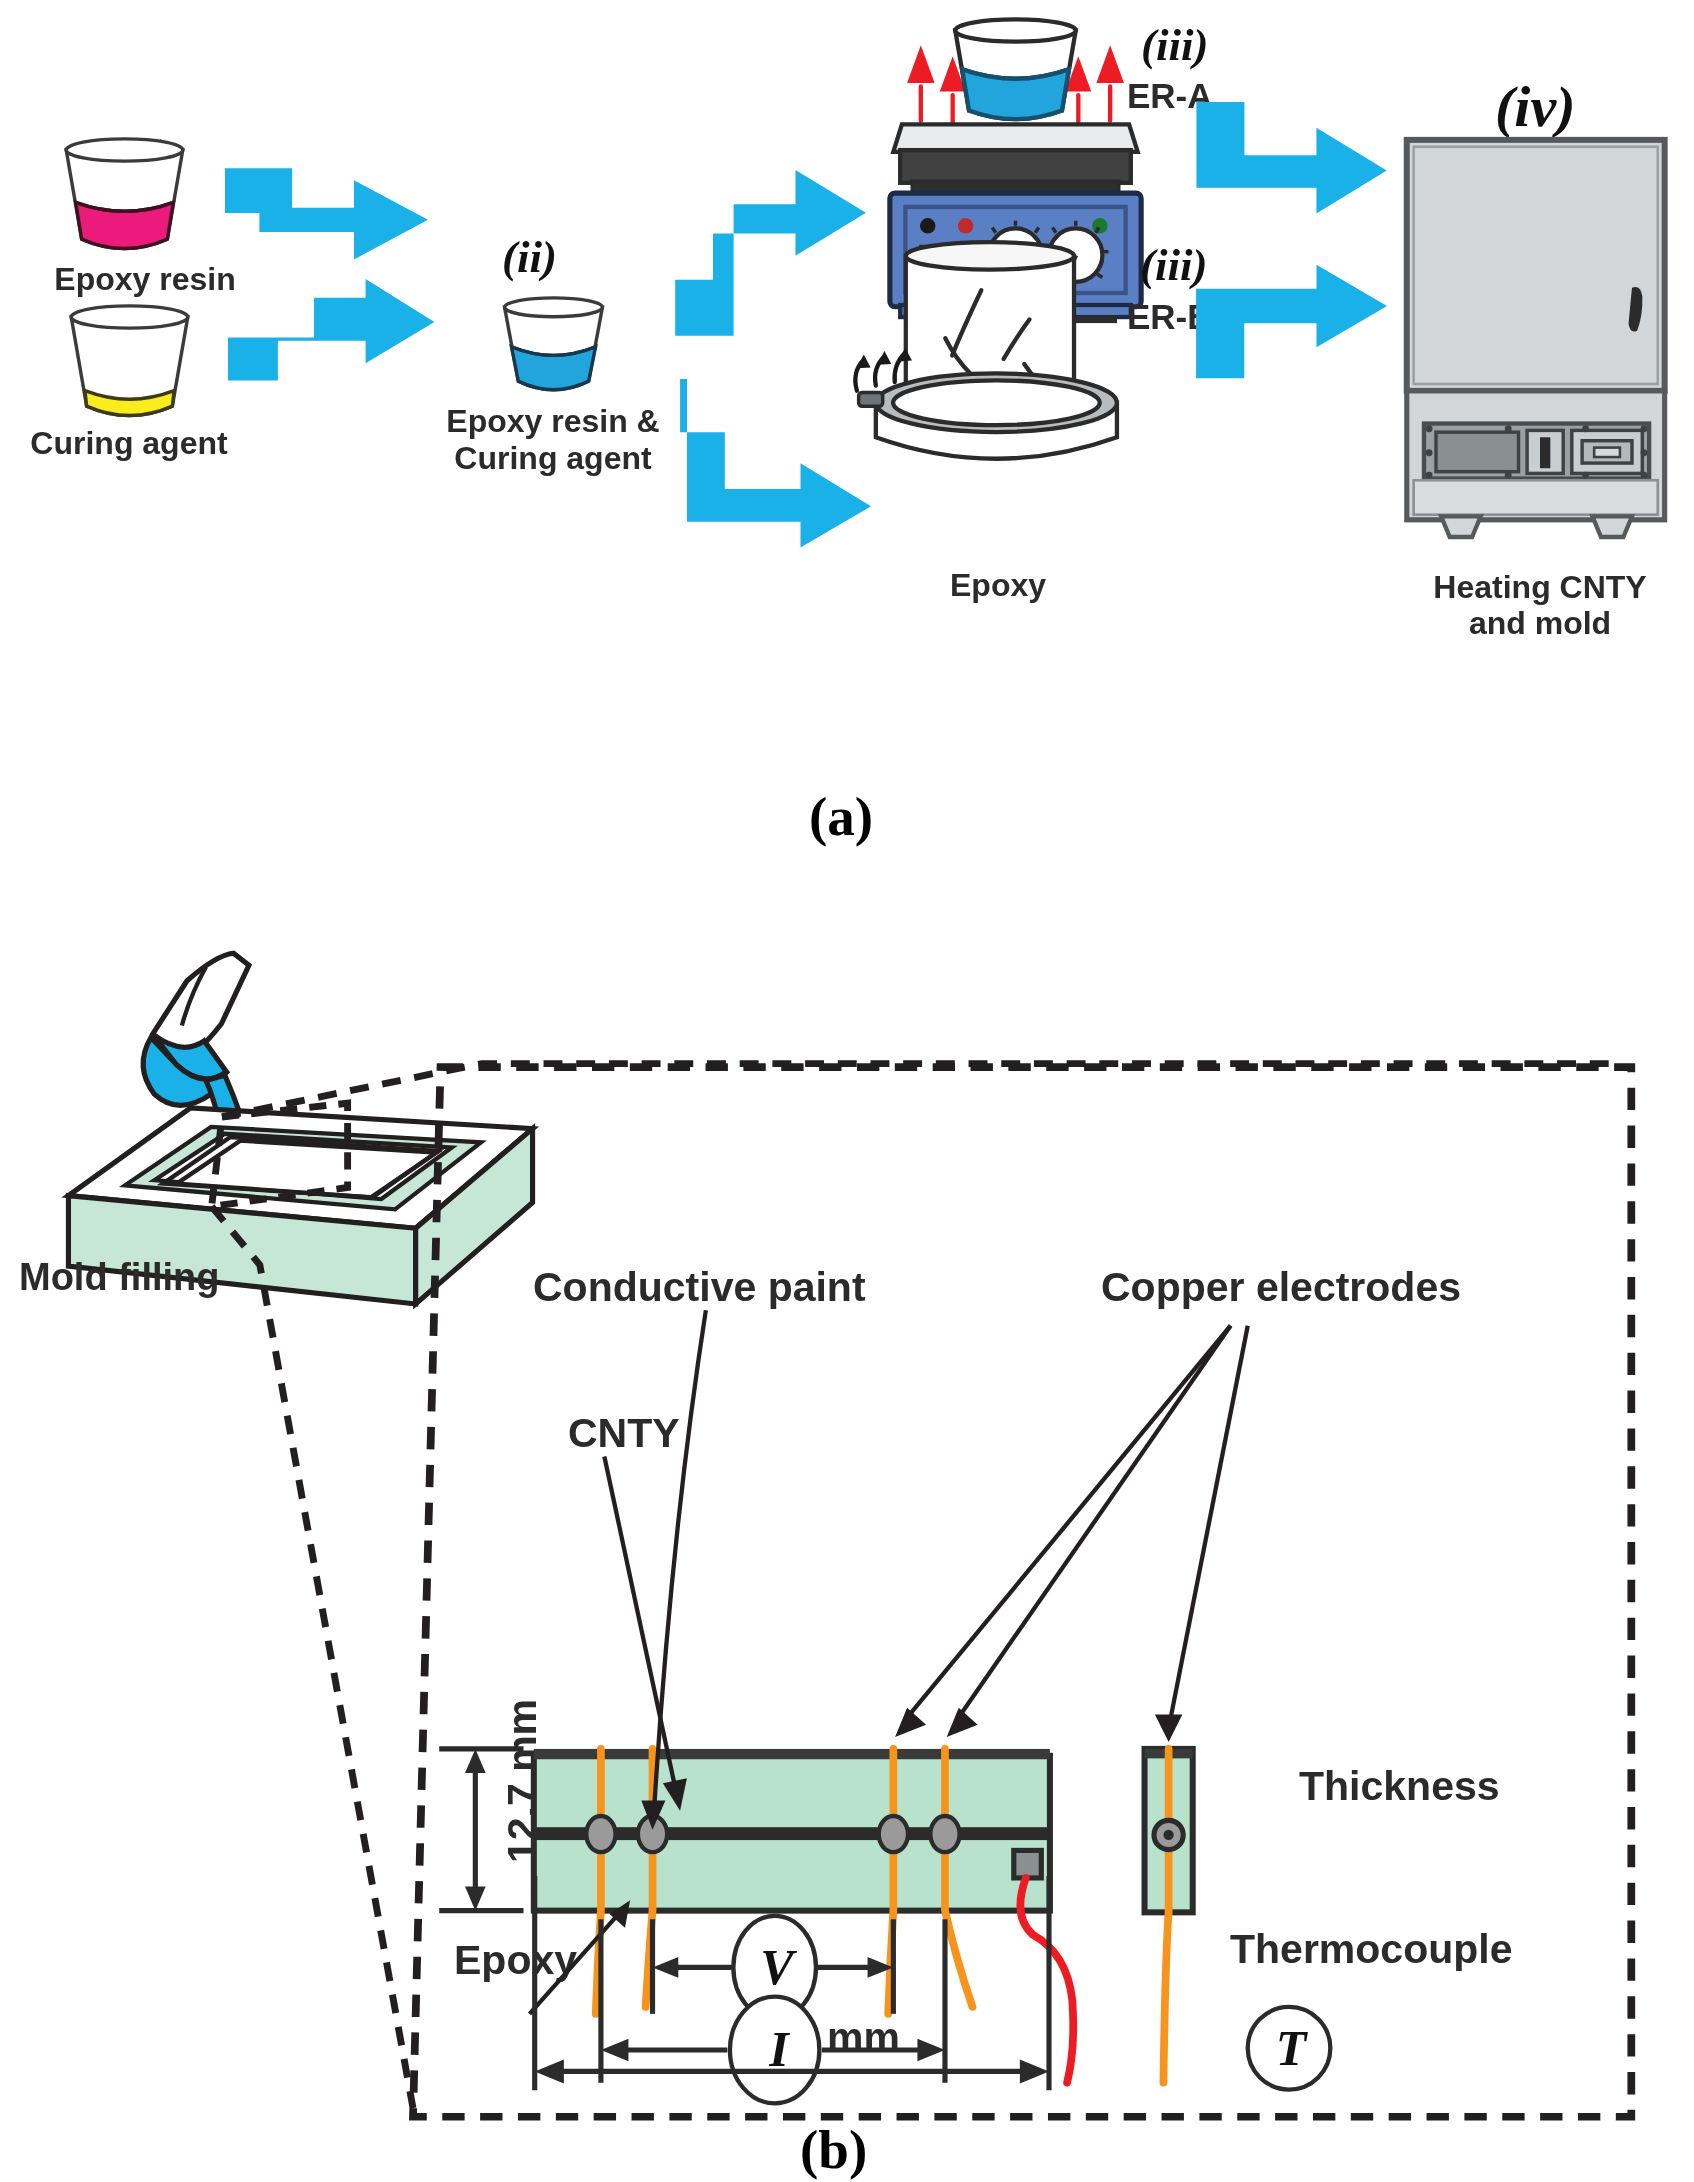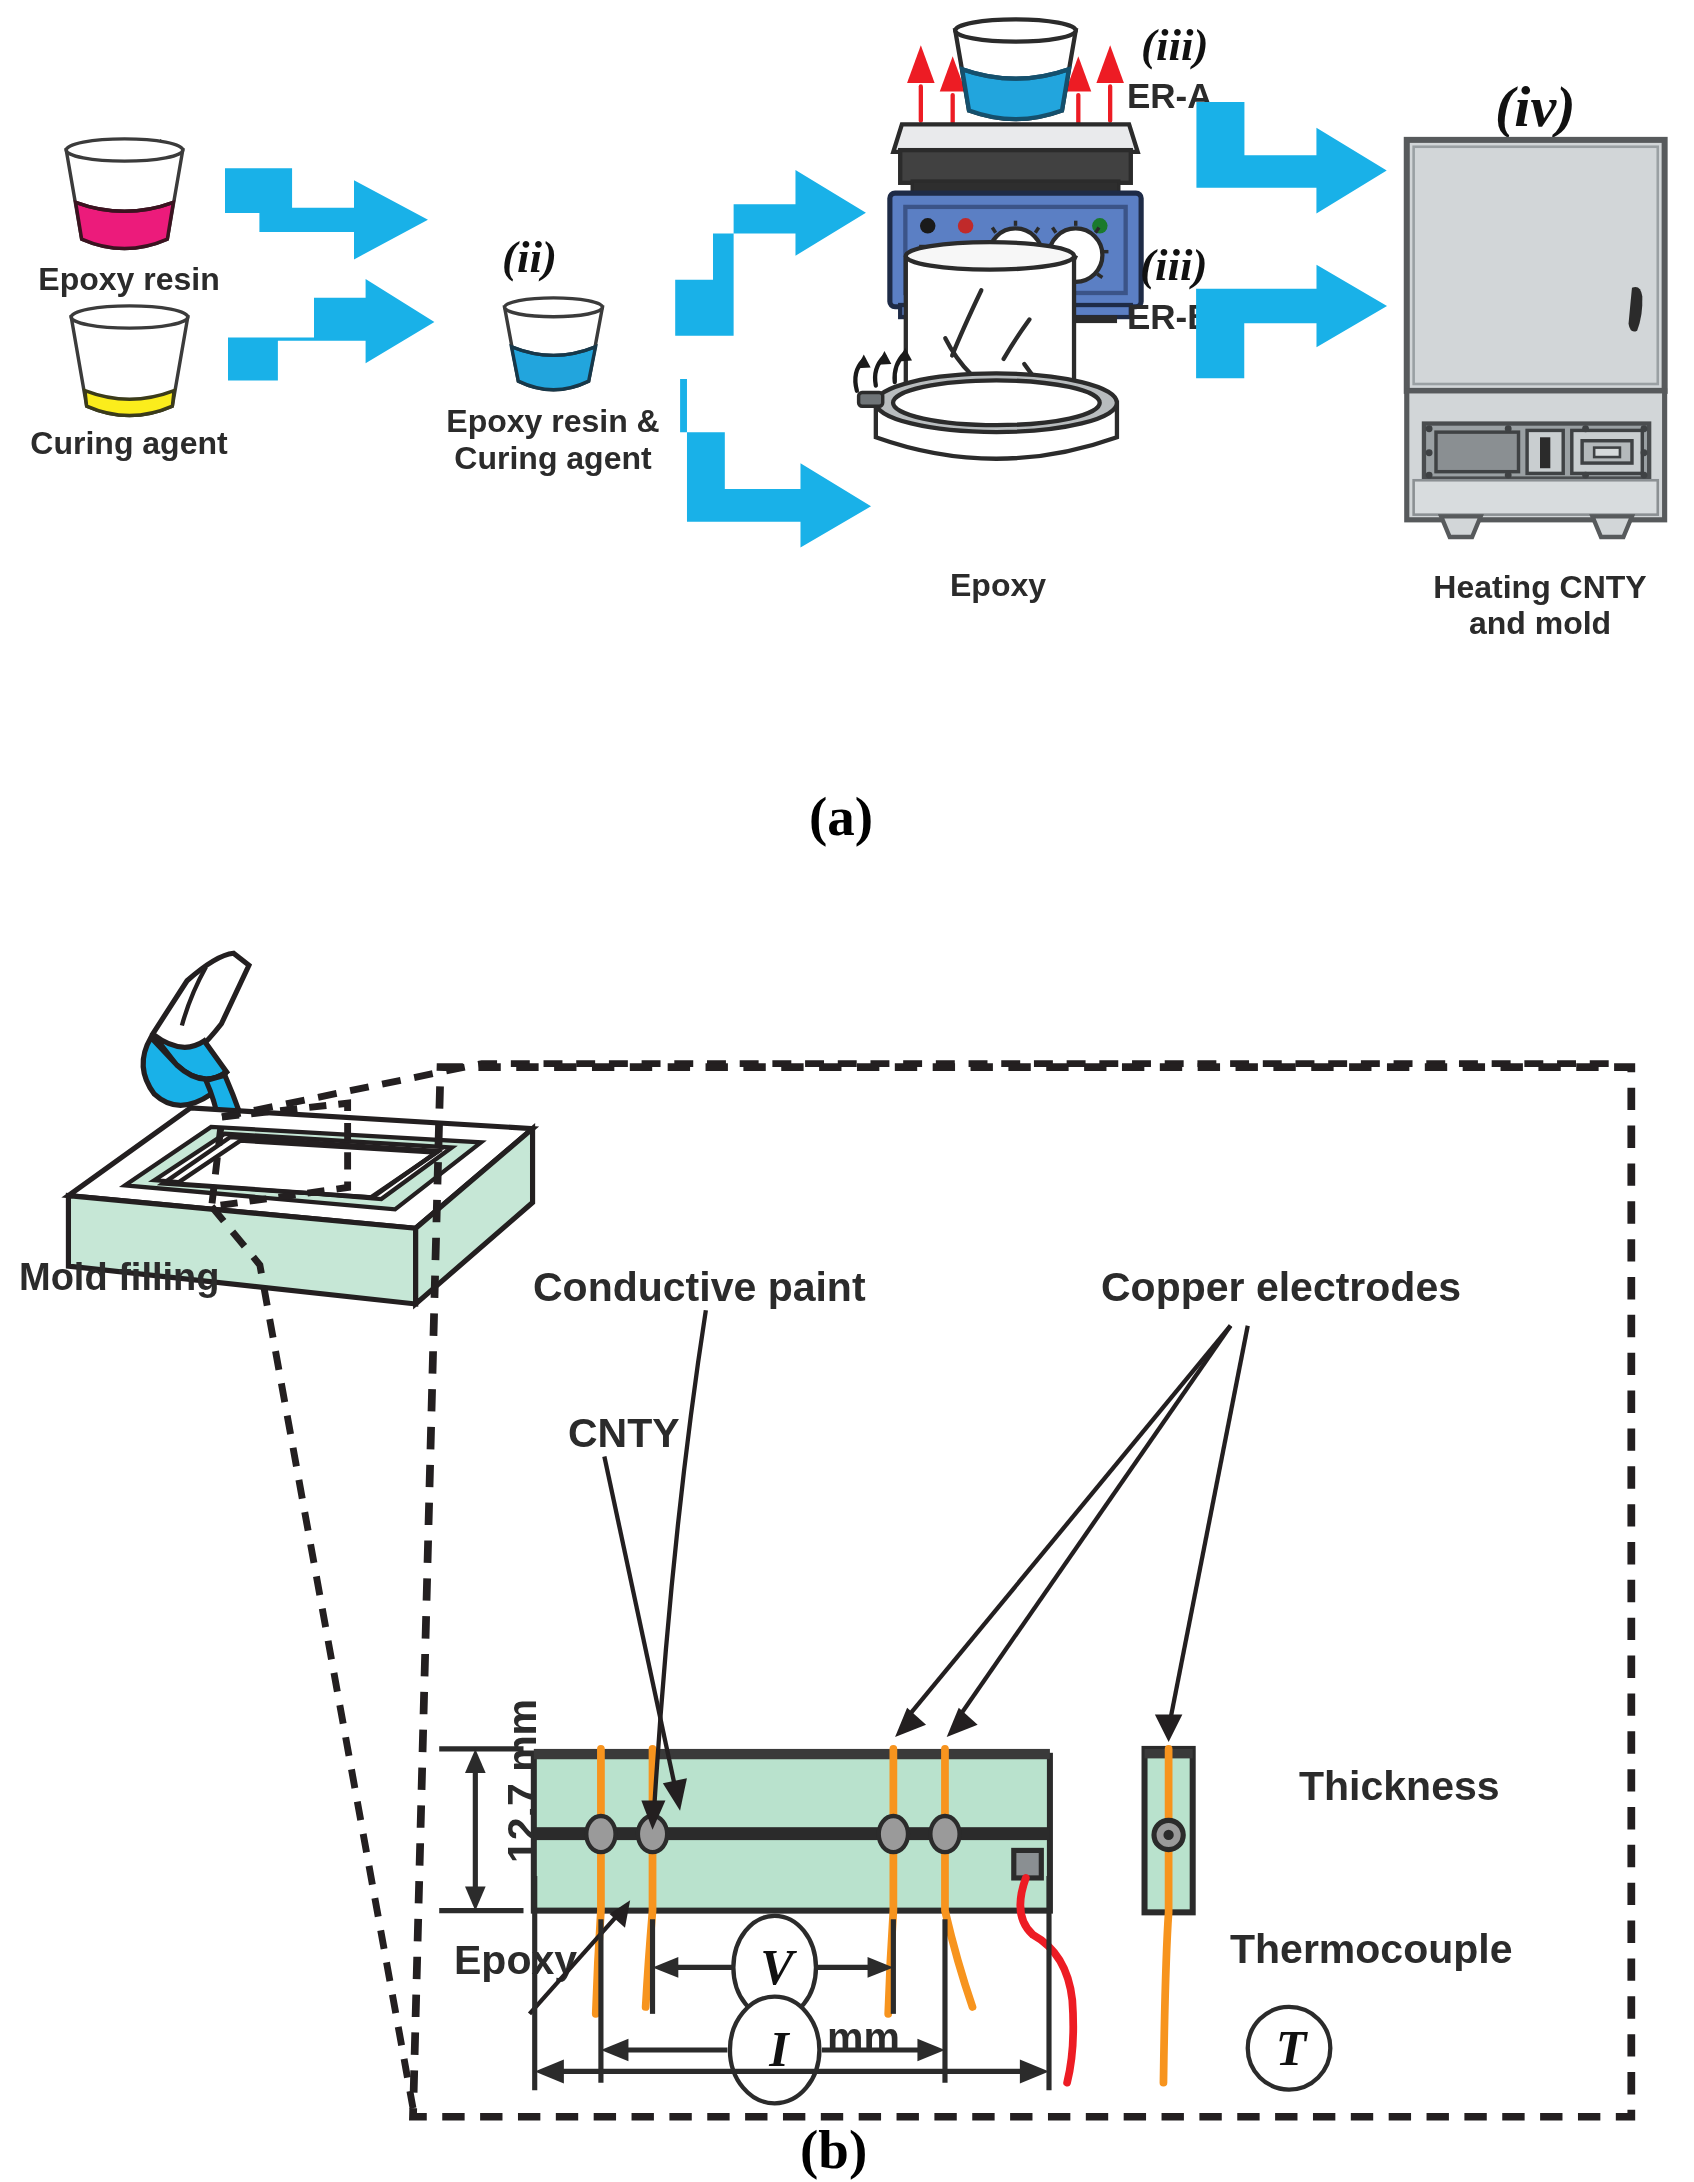--- a/index.html
+++ b/index.html
@@ -53,21 +53,21 @@
     <div class="abs roman" style="left:129px; top:129px; font-size:45px;">(i)</div>
 
     <div class="abs" style="left:47px; top:138px;">
       <svg width="155" height="120" viewBox="0 0 180 140">
         <path d="M22 14 L40 118 Q90 140 140 118 L158 14 Z" fill="#ffffff" stroke="#3b3b3b" stroke-width="4"></path>
         <path d="M33 75 L40 118 Q90 140 140 118 L147 75 Q90 96 33 75 Z" fill="#ec1b7b" stroke="#3b1320" stroke-width="4"></path>
         <ellipse cx="90" cy="14" rx="68" ry="13" fill="#ffffff" stroke="#3b3b3b" stroke-width="4"></ellipse>
         <path d="M33 75 Q90 96 147 75" fill="none" stroke="#3b1320" stroke-width="4"></path>
       </svg>
     </div>
-    <div class="abs lbl" style="left:0px; top:262px; width:258px; font-size:32px;">Epoxy resin</div>
+    <div class="abs lbl" style="left:16px; top:262px; width:258px; font-size:32px;">Epoxy resin</div>
 
     <div class="abs" style="left:52px; top:305px;">
       <svg width="155" height="120" viewBox="0 0 180 140">
         <path d="M22 14 L40 118 Q90 140 140 118 L158 14 Z" fill="#ffffff" stroke="#3b3b3b" stroke-width="4"></path>
         <path d="M38 100 L40 118 Q90 140 140 118 L142 100 Q90 120 38 100 Z" fill="#fbed1c" stroke="#3b3b1a" stroke-width="4"></path>
         <ellipse cx="90" cy="14" rx="68" ry="13" fill="#ffffff" stroke="#3b3b3b" stroke-width="4"></ellipse>
       </svg>
     </div>
     <div class="abs lbl" style="left:0px; top:426px; width:258px; font-size:32px;">Curing agent</div>
 

